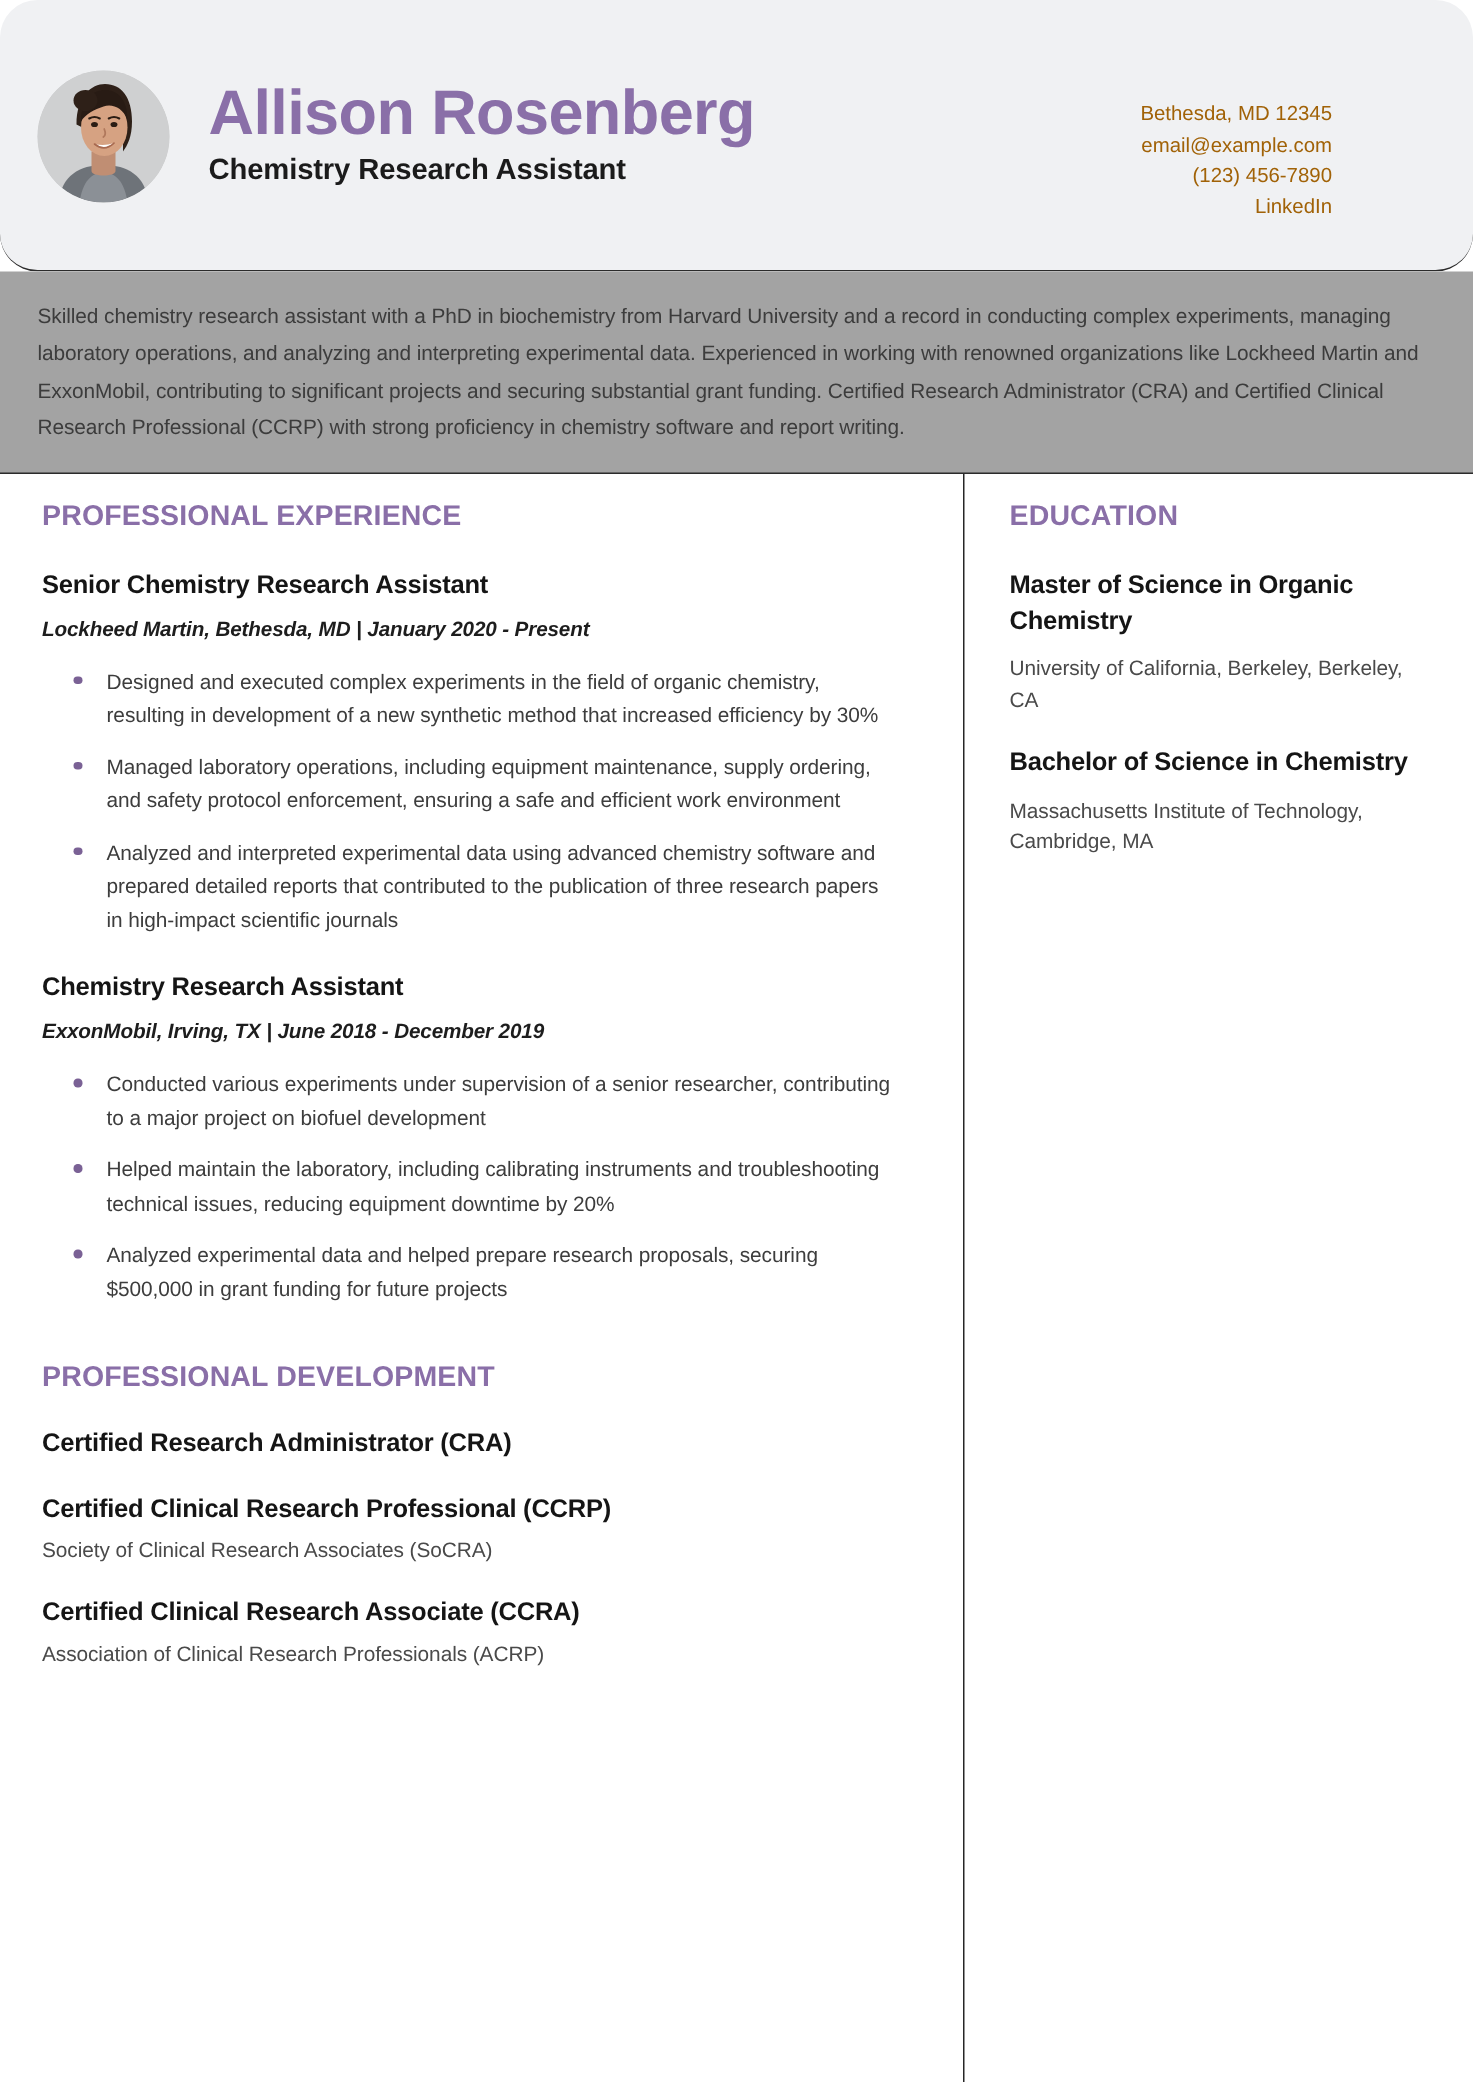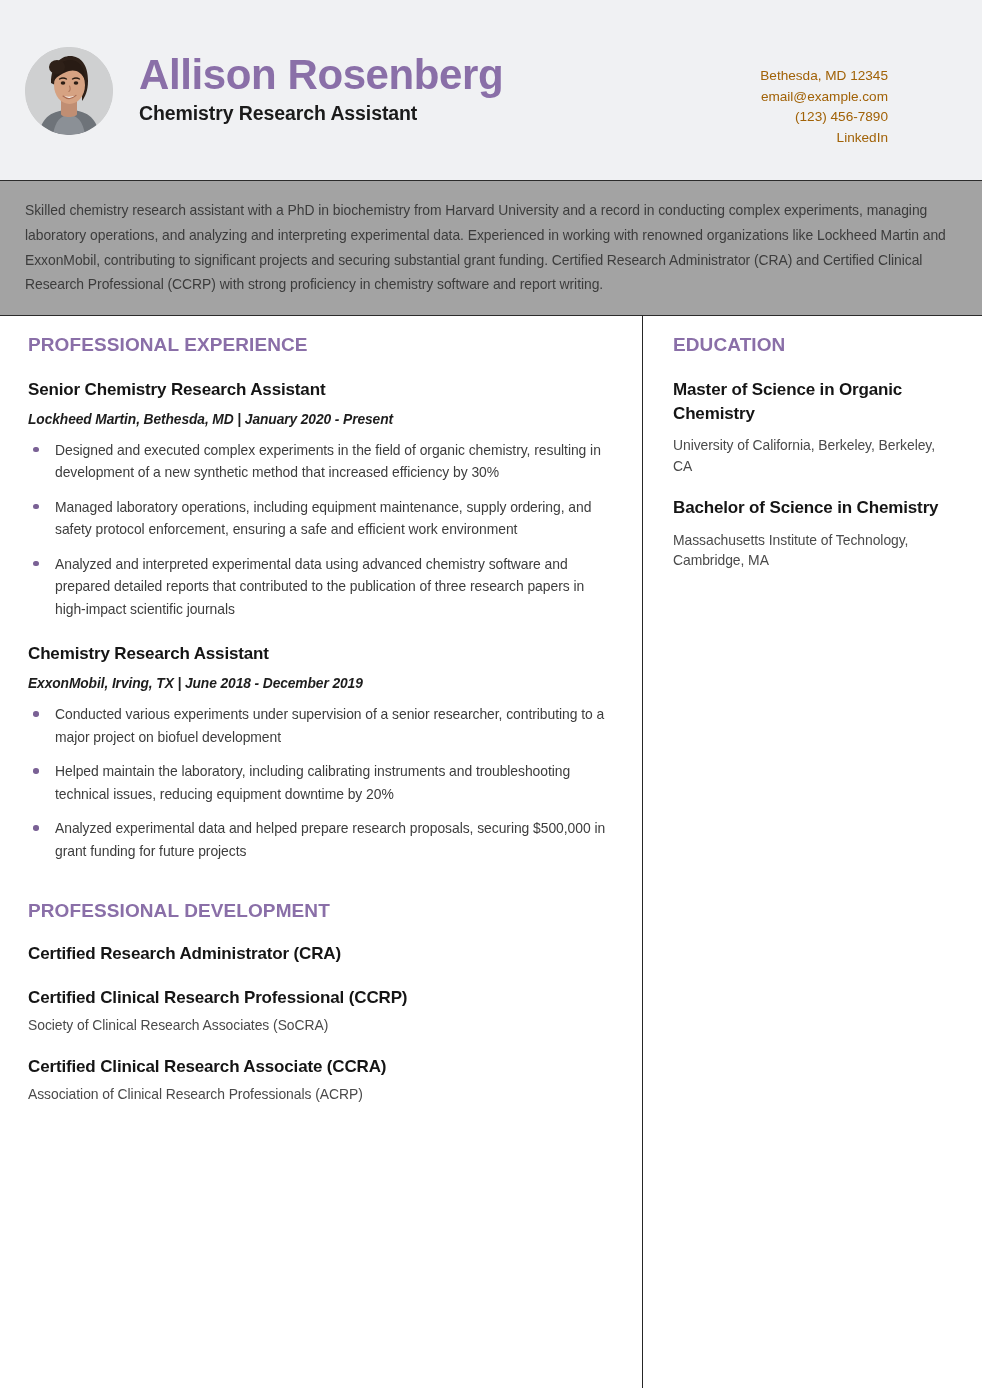--- a/index.html
+++ b/index.html
@@ -28,20 +28,21 @@
   
   .header {
     background: #f0f1f3;
     height: 181px;
     display: flex;
     align-items: center;
     padding: 0 28px 0 25px;
     box-sizing: border-box;
     position: relative;
     border-bottom: 1.6px solid #2b2b2b;
+    border-radius: 25px;
   }
 
   .avatar {
     width: 88px;
     height: 88px;
     border-radius: 50%;
     overflow: hidden;
     flex: 0 0 88px;
     background: #c9cacb;
     position: relative;
@@ -147,21 +148,21 @@
     font-size: 13.8px;
     font-style: italic;
     font-weight: bold;
     color: #1d1d1d;
     letter-spacing: -0.1px;
     margin: 0 0 12px 0;
   }
 
   ul.bullets {
     list-style: none;
-    margin: 0;
+    margin: 16px;
     padding: 0;
   }
   ul.bullets li {
     position: relative;
     padding-left: 27px;
     font-size: 13.9px;
     line-height: 1.62;
     color: #3d3d3d;
     margin-bottom: 12px;
     letter-spacing: -0.05px;

